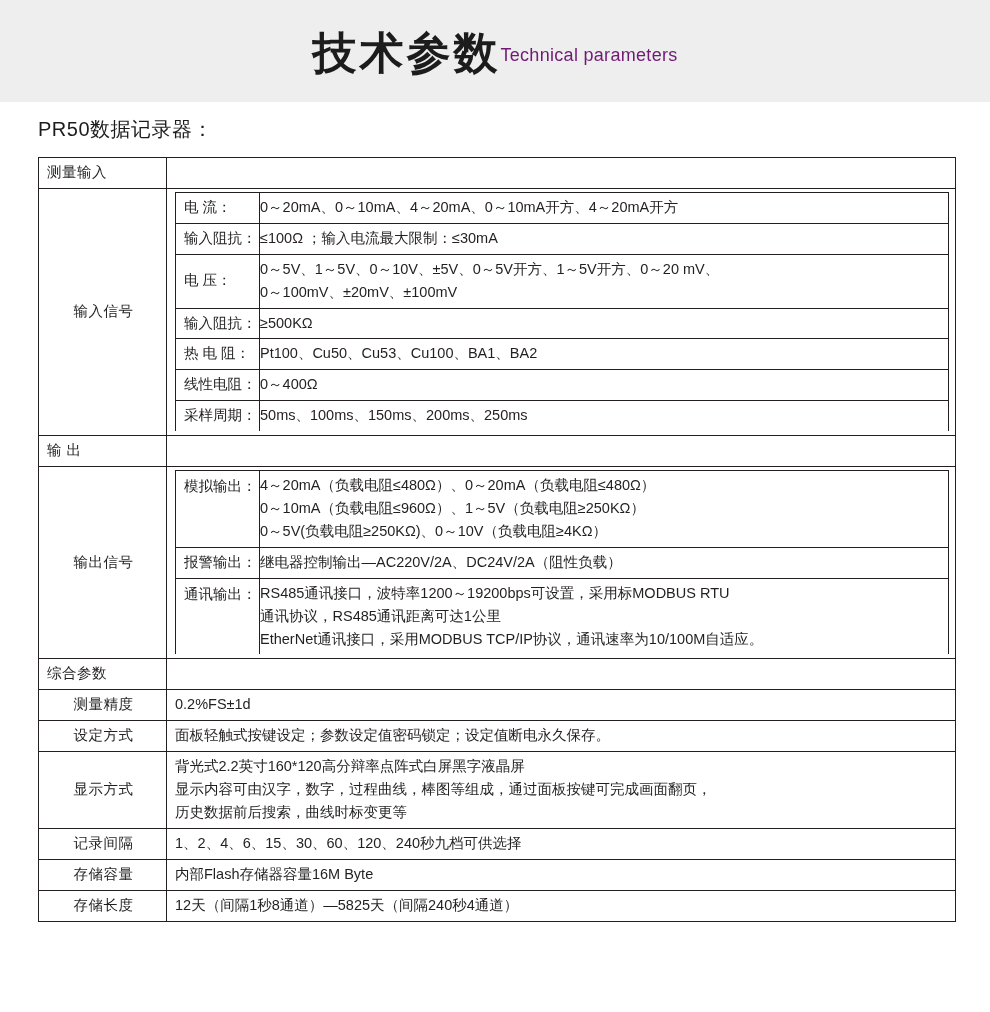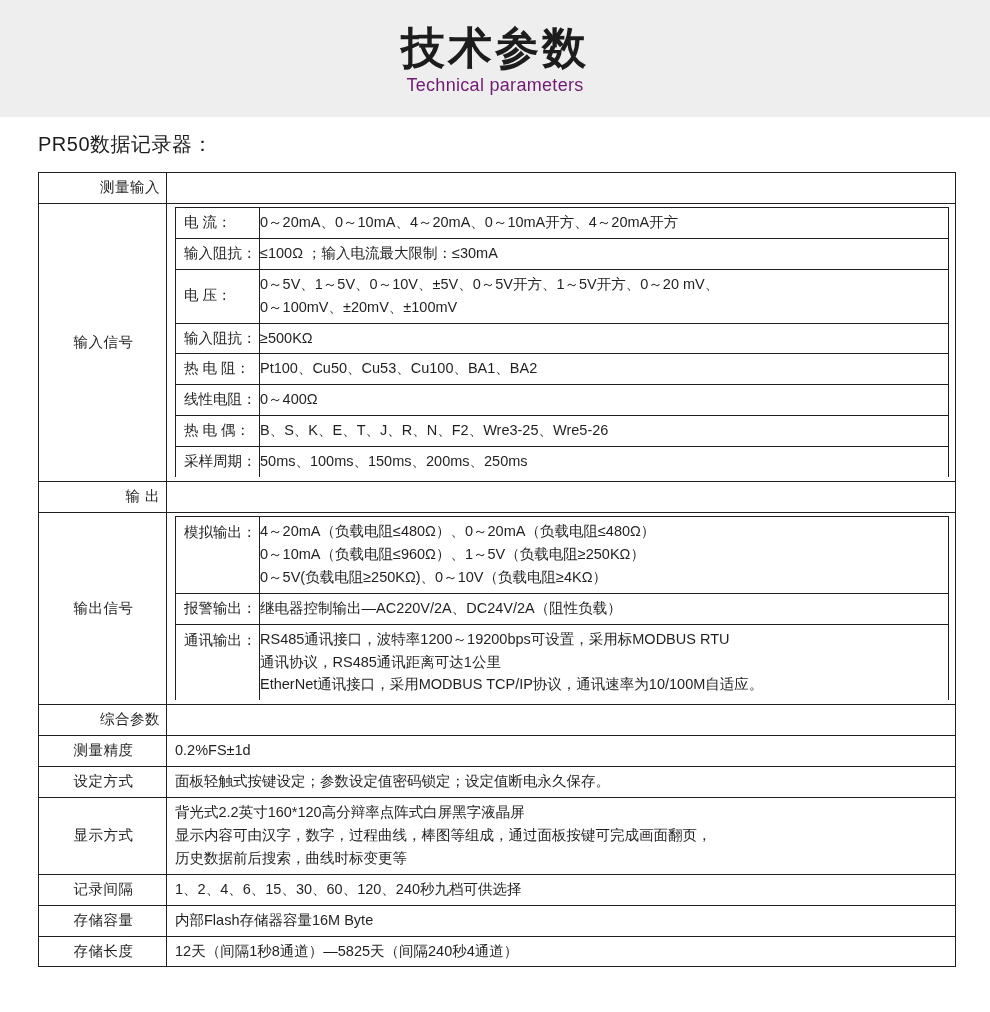--- a/index.html
+++ b/index.html
@@ -7,24 +7,24 @@
   body {
     width: 990px;
     height: 1012px;
     background: #ffffff;
     font-family: "Liberation Sans", sans-serif;
     color: #221f1f;
     overflow: hidden;
   }
   #banner {
     width: 990px;
-    height: 117px;
+    height: 102px;
     background: #eeeeee;
     display: flex;
-    flex-direction: column;
+    flex-direction: row;
     align-items: center;
     justify-content: center;
     padding-top: 4px;
   }
   #banner-title {
     font-size: 44px;
     font-weight: bold;
     letter-spacing: 3px;
     line-height: 1.05;
     color: #1c1c1c;
@@ -58,21 +58,21 @@
     width: 128px;
     text-align: center;
     letter-spacing: 0.5px;
     padding: 3px 4px;
   }
   td.value { padding-left: 10px; }
   td.section {
     height: 26px;
   }
   td.section-label {
-    text-align: right;
+    text-align: left;
     margin-left: 25px;
   }
   .sub {
     border-collapse: collapse;
     width: 100%;
     table-layout: fixed;
   }
   .sub td {
     border: none;
     border-bottom: 1px solid #231f20;
@@ -141,24 +141,20 @@
             </tr>
             <tr>
               <td class="k">热 电 阻：</td>
               <td class="v">Pt100、Cu50、Cu53、Cu100、BA1、BA2</td>
             </tr>
             <tr>
               <td class="k">线性电阻：</td>
               <td class="v">0～400Ω</td>
             </tr>
             <tr>
-              <td class="k">热 电 偶：</td>
-              <td class="v">B、S、K、E、T、J、R、N、F2、Wre3-25、Wre5-26</td>
-            </tr>
-            <tr>
               <td class="k">采样周期：</td>
               <td class="v">50ms、100ms、150ms、200ms、250ms</td>
             </tr>
           </tbody>
         </table>
       </td>
     </tr>
 
     <tr>
       <td class="label section-label">输    出</td>

